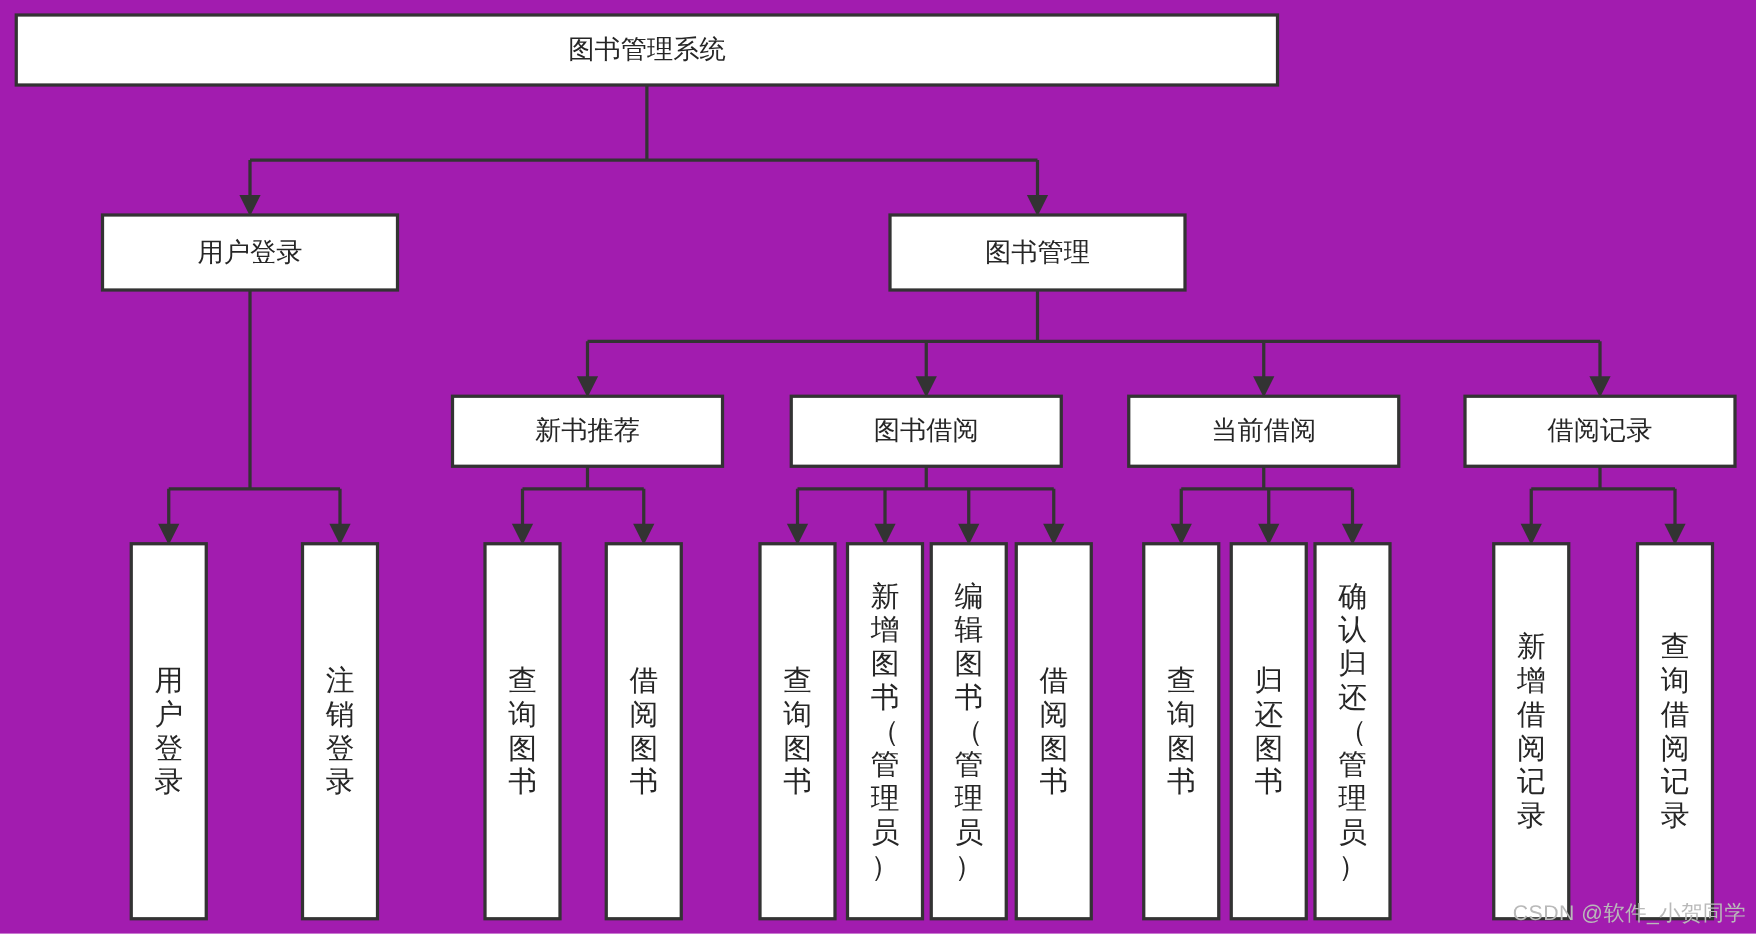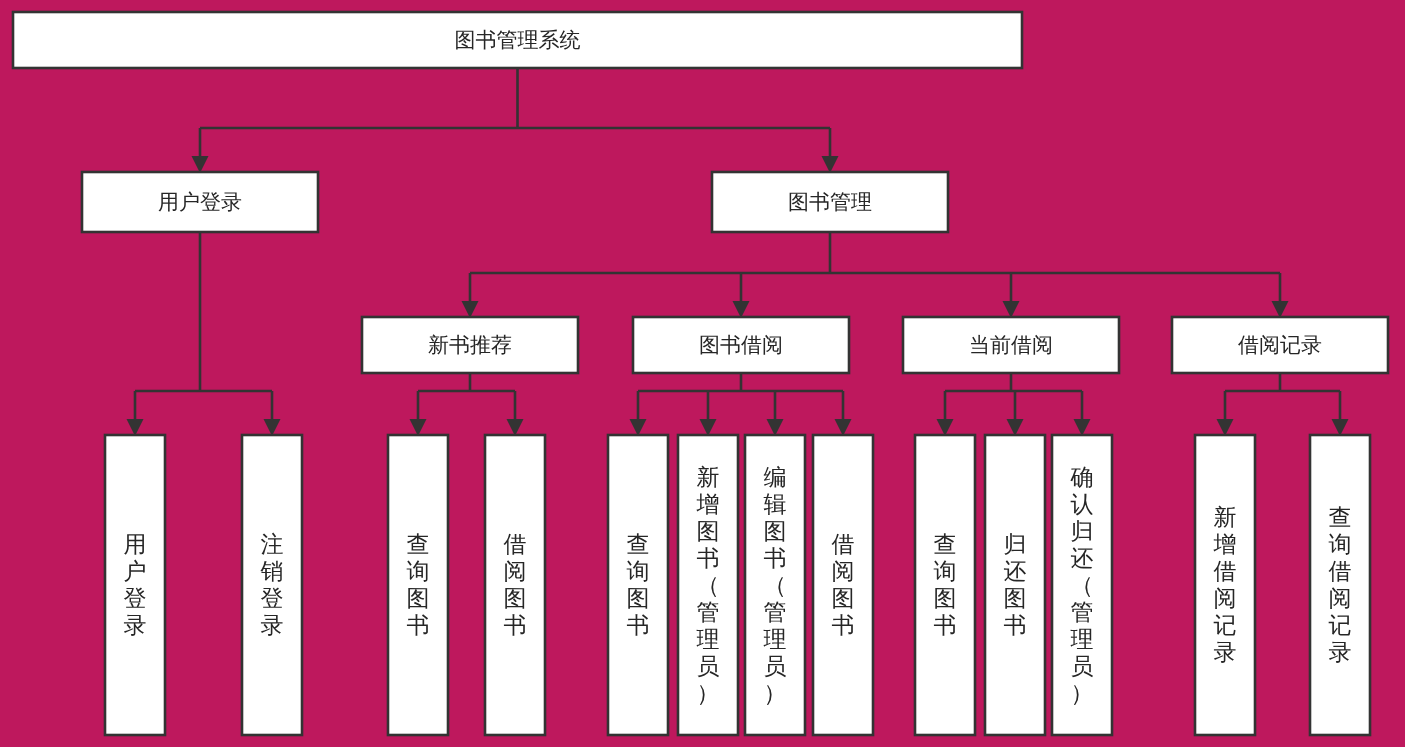--- a/index.html
+++ b/index.html
@@ -7,21 +7,21 @@
     padding: 0;
     background: #ffffff;
   }
   body {
     font-family: "Liberation Sans", "DejaVu Sans", sans-serif;
   }
   #diagram-root {
     position: relative;
     width: 1405px;
     height: 747px;
-    background: #be185d;
+    background: #a21caf;
     overflow: hidden;
   }
   svg.flow {
     display: block;
     width: 1405px;
     height: 747px;
   }
   .node-rect {
     fill: #ffffff;
     stroke: #333333;
@@ -196,13 +196,14 @@
         <g>
           <rect x="1195" y="435" width="60" height="300" class="node-rect"></rect>
           <text x="1225" class="node-label-v"><tspan x="1225" y="525.06">新</tspan><tspan x="1225" y="552.06">增</tspan><tspan x="1225" y="579.06">借</tspan><tspan x="1225" y="606.06">阅</tspan><tspan x="1225" y="633.06">记</tspan><tspan x="1225" y="660.06">录</tspan></text>
         </g>
         <g>
           <rect x="1310" y="435" width="60" height="300" class="node-rect"></rect>
           <text x="1340" class="node-label-v"><tspan x="1340" y="525.06">查</tspan><tspan x="1340" y="552.06">询</tspan><tspan x="1340" y="579.06">借</tspan><tspan x="1340" y="606.06">阅</tspan><tspan x="1340" y="633.06">记</tspan><tspan x="1340" y="660.06">录</tspan></text>
         </g>
       </g>
   </svg>
+  <div class="watermark">CSDN @软件_小贺同学</div>
 </div>
 
 </body></html>

